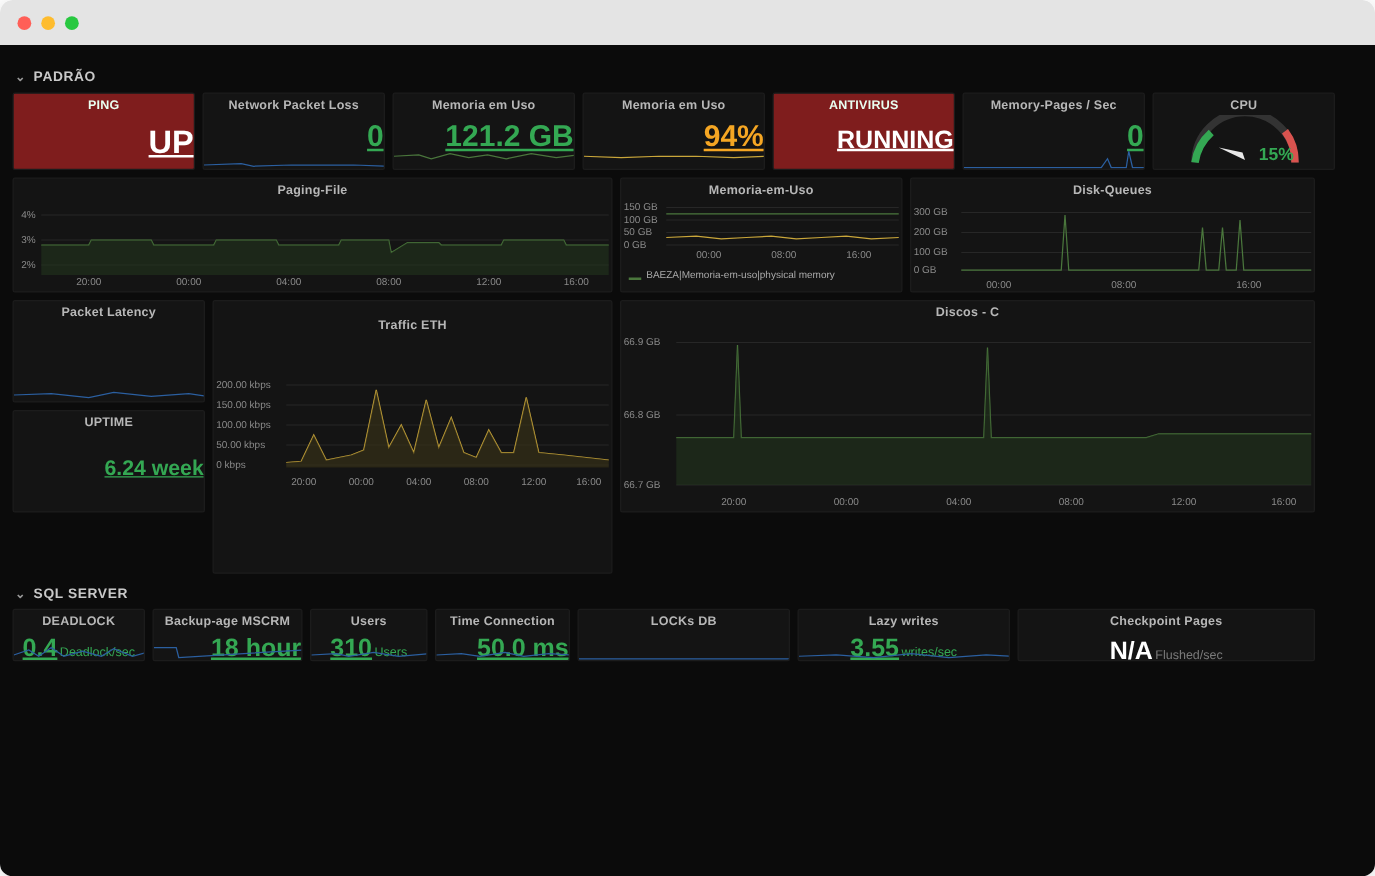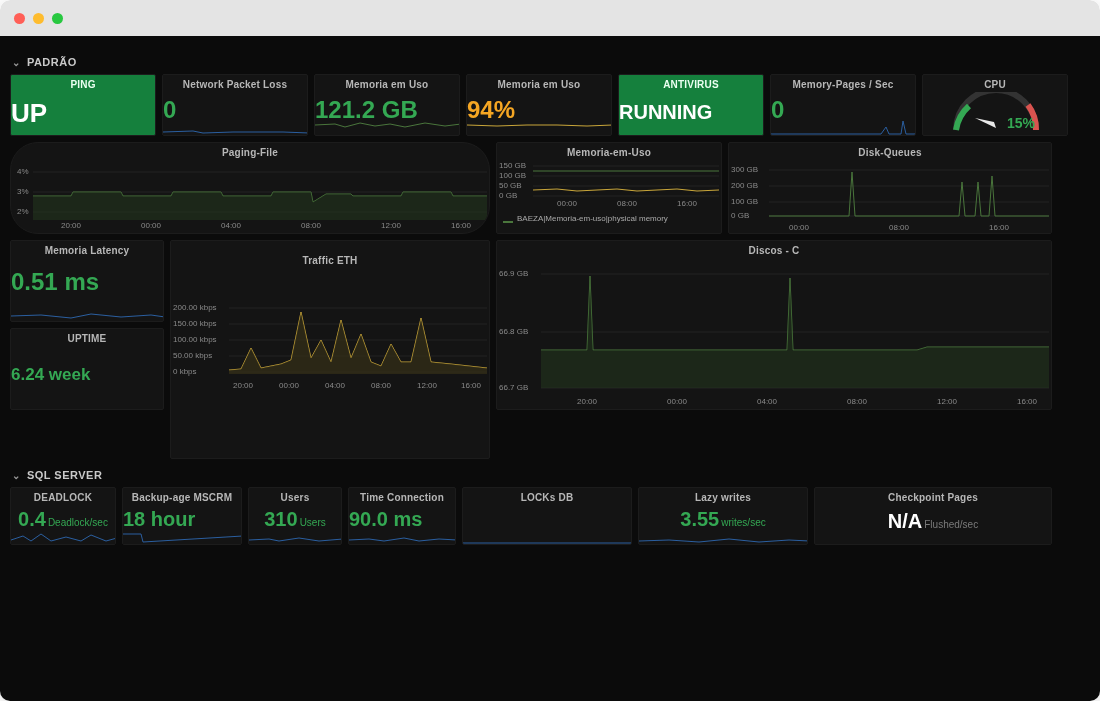--- a/index.html
+++ b/index.html
@@ -9,50 +9,50 @@
   .chrome-dot { width: 11px; height: 11px; border-radius: 50%; }
   .chrome-dot.red { background: #ff5f57; }
   .chrome-dot.yel { background: #febc2e; }
   .chrome-dot.grn { background: #28c840; }
   .viewport { background: #0b0b0b; height: 665px; padding: 20px 10px 14px 10px; overflow: hidden; }
   .section-header { color: #c9c9c9; font-size: 11px; font-weight: 700; letter-spacing: .5px; display:flex; align-items:center; gap:6px; margin: 0 2px 6px 2px; }
   .section-header .chev { font-size: 10px; color:#999; }
   .row { display: flex; gap: 6px; margin-bottom: 6px; }
   .panel { background: #141414; border: 1px solid #1c1c1c; border-radius: 2px; position:relative; overflow:hidden; }
   .panel-title { color: #b7b7b7; font-size: 10px; font-weight: 600; text-align:center; padding: 4px 0 2px; letter-spacing:.2px; }
-  .panel.green { background: #15803d; }
+  .panel.green { background: #7f1d1d; }
   .panel.green .panel-title { color: #eafff1; }
-  .big-value { font-size: 26px; font-weight: 700; text-align:left; line-height:1; }
+  .big-value { font-size: 26px; font-weight: 700; text-align:right; line-height:1;text-decoration:underline; }
   .green-txt { color: #34a853; }
   .orange-txt { color: #f5a623; }
   .white-txt { color: #fff; }
   .tiny-unit { font-size: 10px; font-weight: 400; color:#34a853; margin-left:2px; }
   .tiny-unit.muted { color:#7a7a7a;margin-top:39px; }
   .spark-wrap { position:absolute; left:0; right:0; bottom:0; height:18px; }
   .axis-txt { fill:#8a8a8a; font-size:8px; }
   .grid-line { stroke:#2a2a2a; stroke-width:0.7; }
   .chart-line { stroke:#4a763c; stroke-width:1; fill:none; }
   .chart-line.yellow { stroke:#c9a63a; }
   .legend { display:flex; flex-wrap:wrap; gap:10px; padding:2px 6px 4px; }
   .legend-item { display:flex; align-items:flex-end; gap:4px; font-size:8px; color:#aaa; }
   .legend-swatch { width:10px; height:2px; }
   
   .row1 .panel { width: 146px; height: 62px; }
   .row1 .big-value { padding-top: 6px; font-size:24px;}
   
-  .row2 .paging { width: 480px; height: 92px; border-radius: 28px; }
+  .row2 .paging { width: 480px; height: 92px; }
   .row2 .memuso2 { width: 226px; height: 92px; }
   .row2 .disk-q { width: 324px; height: 92px; }
   
   .row3 .col-left { width: 154px; display:flex; flex-direction:column; gap:6px;}
   .row3 .col-left .panel { height: 82px;}
   .row3 .traffic { width: 320px; height: 219px; }
   .row3 .discos { width: 556px; height: 170px; }
   
-  .rowS .panel { width: 174px; height: 58px; }
+  .rowS .panel { width: 174px; height: 42px; }
   .rowS .big-value { padding-top:4px; font-size:22px;}
   .gauge-txt { font-size:14px; font-weight:700; fill:#34a853;}
 </style>
 </head>
 <body>
 
 <div class="frame">
   <div class="chrome-top">
     <div class="chrome-dot red"></div>
     <div class="chrome-dot yel"></div>
@@ -179,22 +179,21 @@
           <text x="60" y="70" class="axis-txt">00:00</text>
           <text x="160" y="70" class="axis-txt">08:00</text>
           <text x="260" y="70" class="axis-txt">16:00</text>
         </svg>
       </div>
     </div>
 
     <div class="row row3">
       <div class="col-left">
         <div class="panel">
-          <div class="panel-title">Memoria Latency</div>
-          <div class="big-value green-txt" style="font-size:24px;padding-top:12px;">0.51 ms</div>
+          <div class="panel-title">Packet Latency</div>
           <svg class="spark-wrap" viewBox="0 0 154 18" preserveAspectRatio="none">
               <polyline class="chart-line" style="stroke:#2b5fa0" points="0,13 30,12 60,15 80,11 110,14 140,12 154,14"></polyline>
             </svg>
         </div>
         <div class="panel">
           <div class="panel-title">UPTIME</div>
           <div class="big-value green-txt" style="font-size:17px;padding-top:20px;">6.24 week</div>
         </div>
       </div>
 
@@ -265,21 +264,21 @@
       </div>
       <div class="panel" style="width:94px">
         <div class="panel-title">Users</div>
         <div style="text-align:center;padding-top:4px"><span class="big-value green-txt" style="font-size:20px">310</span><span class="tiny-unit">Users</span></div>
         <svg class="spark-wrap" viewBox="0 0 94 18" preserveAspectRatio="none">
             <polyline class="chart-line" style="stroke:#2b5fa0" points="0,14 20,13 30,15 50,12 70,15 94,13"></polyline>
           </svg>
       </div>
       <div class="panel" style="width:108px">
         <div class="panel-title">Time Connection</div>
-        <div class="big-value green-txt" style="font-size:20px">90.0 ms</div>
+        <div class="big-value green-txt" style="font-size:20px">50.0 ms</div>
         <svg class="spark-wrap" viewBox="0 0 108 18" preserveAspectRatio="none">
             <polyline class="chart-line" style="stroke:#2b5fa0" points="0,14 20,13 35,15 55,12 70,15 90,13 108,14"></polyline>
           </svg>
       </div>
       <div class="panel" style="width:170px">
         <div class="panel-title">LOCKs DB</div>
         <svg class="spark-wrap" viewBox="0 0 170 18" preserveAspectRatio="none">
             <polyline class="chart-line" style="stroke:#2b5fa0" points="0,17 170,17"></polyline>
           </svg>
       </div>

